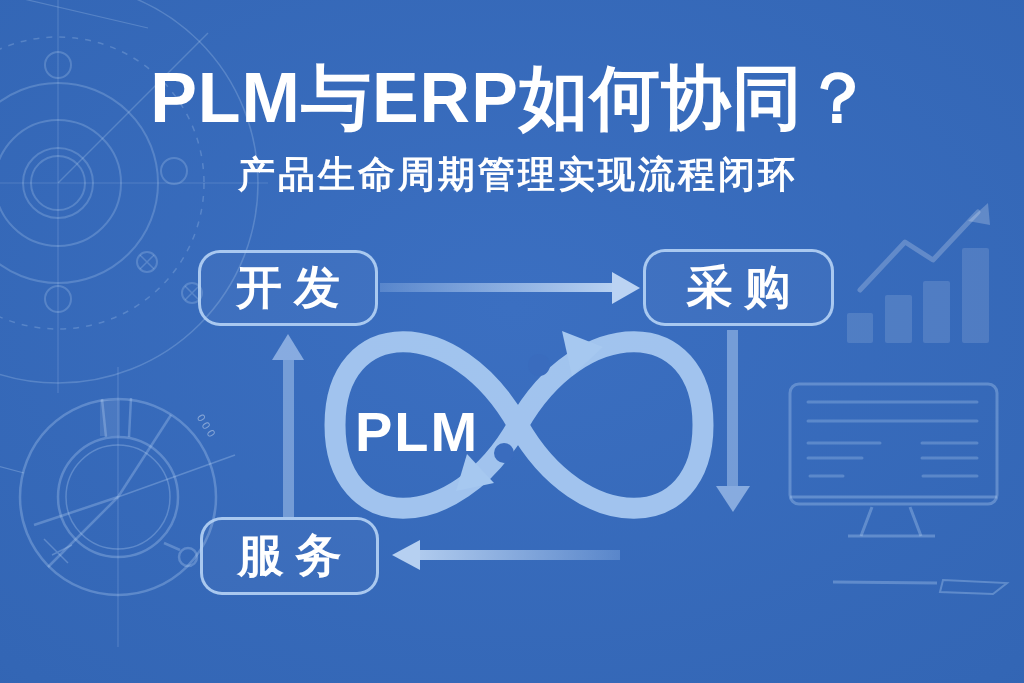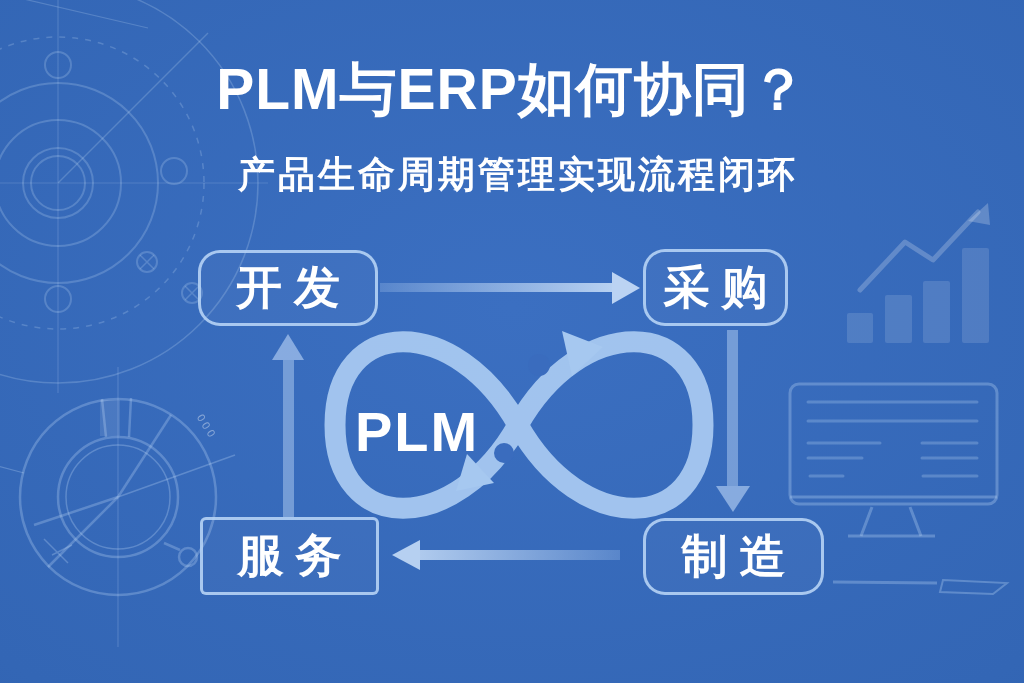--- a/index.html
+++ b/index.html
@@ -8,41 +8,41 @@
     width:1024px;height:683px;
     overflow:hidden;
     background:radial-gradient(130% 130% at 50% 45%, #3b6fc1 0%, #3366b5 55%, #2c59a5 100%);
     font-family:"Liberation Sans","DejaVu Sans",sans-serif;
     color:#fff;
   }
   svg{position:absolute;display:block;}
   
   .title{
     position:absolute;left:0;top:52px;width:1024px;
-    text-align:center;font-size:57px;font-weight:900;letter-spacing:1px;
+    text-align:center;font-size:70px;font-weight:900;letter-spacing:1px;
     color:#ffffff;white-space:nowrap;
   }
   .subtitle{
     position:absolute;left:6px;top:150px;width:1024px;
     text-align:center;font-size:37px;font-weight:700;letter-spacing:3px;
     color:#ffffff;white-space:nowrap;
   }
   
   .node{
     position:absolute;
     border:3px solid rgba(182,211,245,0.9);
     border-radius:22px;
     background:rgba(255,255,255,0.03);
     display:flex;align-items:center;justify-content:center;
     font-size:46px;font-weight:700;color:#fff;
     letter-spacing:12px;padding-left:12px;box-sizing:border-box;
   }
   .node-develop{left:198px;top:250px;width:180px;height:76px;}
-  .node-procurement{left:643px;top:249px;width:145px;height:77px;text-align:right;}
-  .node-service{left:200px;top:517px;width:179px;height:78px;border-radius:6px;}
+  .node-procurement{left:643px;top:249px;width:191px;height:77px;text-align:right;}
+  .node-service{left:200px;top:517px;width:179px;height:78px;}
   .node-manufacturing{left:643px;top:518px;width:181px;height:77px;}
   
   .shaft{position:absolute;}
   .shaft-right{left:380px;top:283px;width:232px;height:9px;
     background:linear-gradient(90deg, rgba(178,206,242,0.25), rgba(205,226,250,0.85));}
   .head-right{left:612px;top:272px;width:0;height:0;
     border-top:16px solid transparent;border-bottom:16px solid transparent;
     border-left:28px solid rgba(210,229,251,0.85);}
   .shaft-down{left:727px;top:330px;width:11px;height:156px;background:rgba(178,206,242,0.5);}
   .head-down{left:716px;top:486px;width:0;height:0;
@@ -172,20 +172,17 @@
 
   <div class="shaft shaft-up"></div>
   <div class="head head-up"></div>
 
   <div class="node node-develop">
     <span>开发</span>
   </div>
   <div class="node node-procurement">
     <span>采购</span>
   </div>
-  <div class="node node-manufacturing">
-    <span>制造</span>
-  </div>
   <div class="node node-service">
     <span>服务</span>
   </div>
 
 </div>
 
 </body></html>

